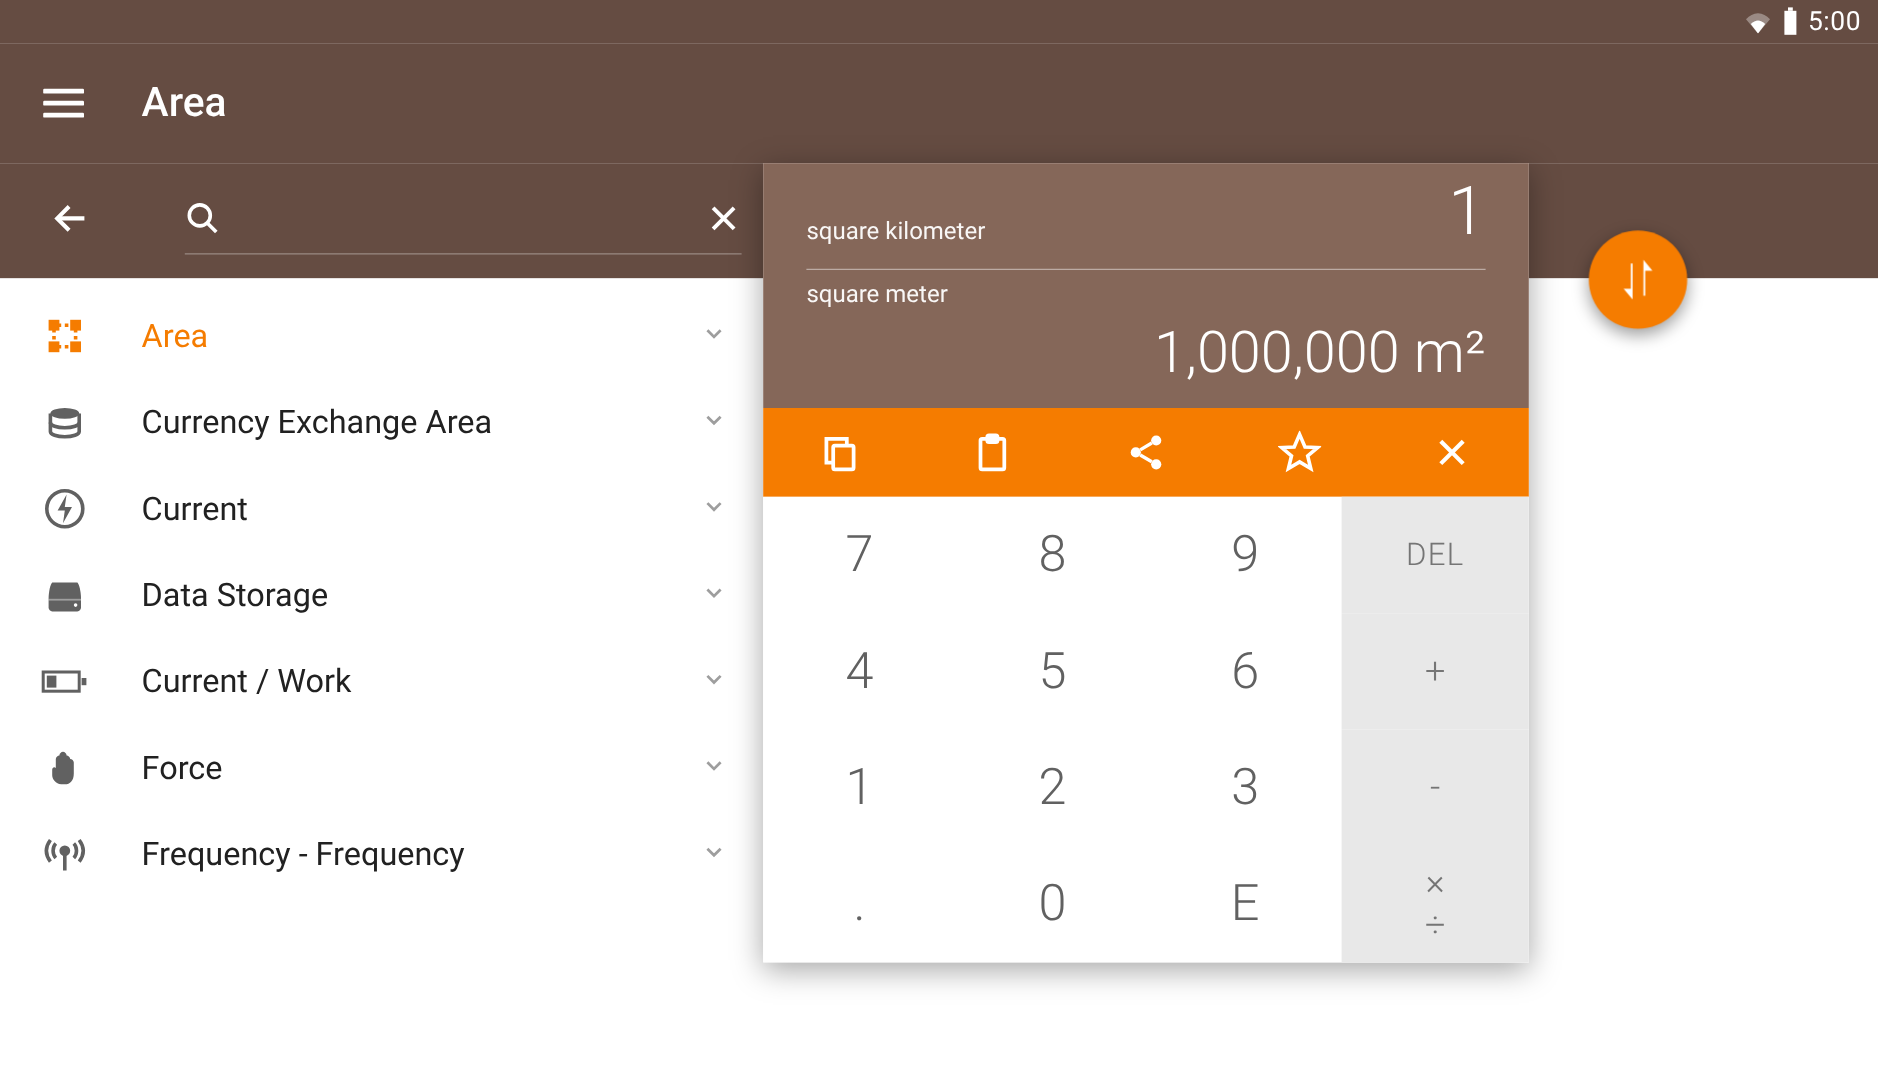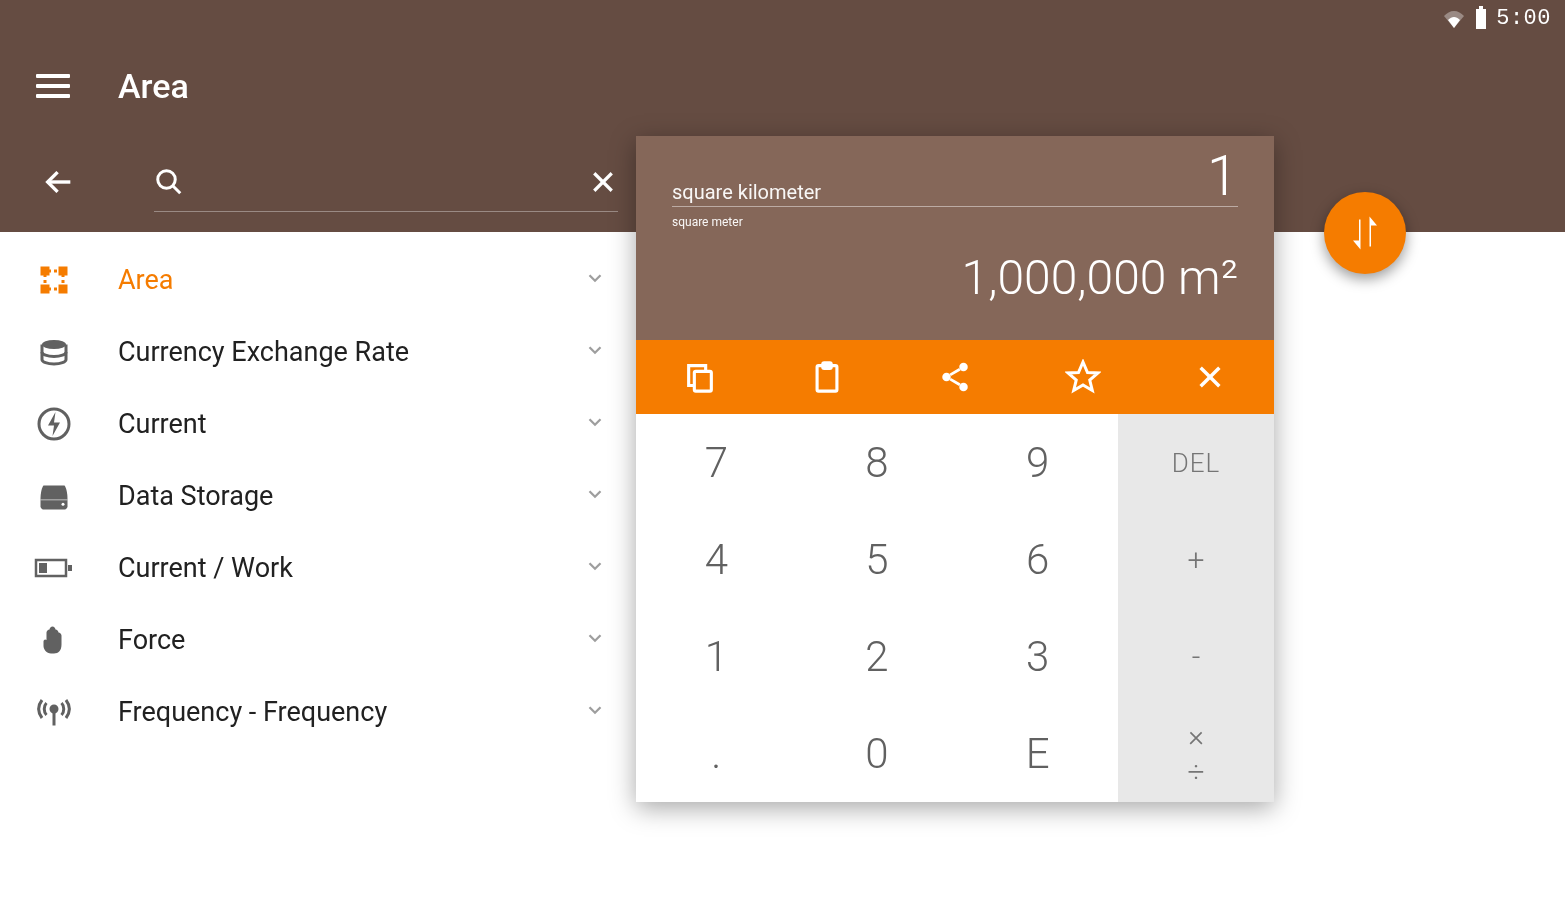--- a/index.html
+++ b/index.html
@@ -8,21 +8,21 @@
   .statusbar {
     height: 36px;
     background: #654c42;
     display: flex;
     justify-content: flex-end;
     align-items: center;
     padding-right: 14px;
     gap: 8px;
     color: #fff;
   }
-  .statusbar .time { font-size: 22px; font-weight: 400; letter-spacing: 0.5px; font-family: Liberation Mono, monospace; }
+  .statusbar .time { font-size: 22px; font-weight: 400; letter-spacing: 0.5px; }
   .statusbar svg { display: block; }
 
   .appbar {
     height: 100px;
     background: #654c42;
     display: flex;
     align-items: center;
     padding-left: 36px;
     gap: 48px;
     color: #fff;
@@ -106,25 +106,25 @@
     z-index: 5;
   }
   .panel-head {
     background: #856759;
     height: 204px;
     padding: 12px 36px 16px 36px;
     color: #fff;
     display: flex;
     flex-direction: column;
   }
-  .panel-head .row1 { display:flex; align-items:flex-end; border-bottom:1px solid rgba(255,255,255,0.45); padding-bottom:2px; }
+  .panel-head .row1 { display:flex; align-items:flex-end; border-bottom:1px solid rgba(255,255,255,0.45); padding-bottom:20px; }
   .panel-head .row1 .from-unit { font-size:20px; color: rgba(255,255,255,0.95); flex:1; }
   .panel-head .row1 .from-val { font-size:56px; font-weight:300; line-height:1; }
-  .panel-head .to-unit { font-size:12px; color: rgba(255,255,255,0.95); margin-top:8px; }
-  .panel-head .to-val { font-size:48px; font-weight:300; text-align:right; margin-top:20px; }
+  .panel-head .to-unit { font-size:20px; color: rgba(255,255,255,0.95); margin-top:8px; }
+  .panel-head .to-val { font-size:48px; font-weight:300; text-align:right; margin-top:8px; }
 
   .panel-actions {
     height: 74px;
     background: #f57c00;
     display: flex;
     align-items: center;
     justify-content: space-around;
     color: #fff;
   }
   .panel-actions .act { width:40px; height:40px; display:flex; align-items:center; justify-content:center; cursor:pointer; }
@@ -231,21 +231,21 @@
           </svg></span>
     </div>
     <div class="cat-row">
       <span class="cat-icon">
         <svg width="36" height="36" viewBox="0 0 24 24" fill="currentColor">
             <ellipse cx="12" cy="7" rx="8" ry="3"></ellipse>
             <path d="M4 7 V12 C4 13.7 7.6 15 12 15 C16.4 15 20 13.7 20 12 V7" fill="none" stroke="currentColor" stroke-width="2"></path>
             <path d="M4 12 V17 C4 18.7 7.6 20 12 20 C16.4 20 20 18.7 20 17 V12" fill="none" stroke="currentColor" stroke-width="2"></path>
           </svg>
       </span>
-      <span class="cat-label">Currency Exchange Rate</span>
+      <span class="cat-label">Currency Exchange Area</span>
       <span class="chev"><svg width="22" height="22" viewBox="0 0 24 24" fill="none" stroke="currentColor" stroke-width="2.5">
             <path d="M6 9 L12 15 L18 9"></path>
           </svg></span>
     </div>
     <div class="cat-row">
       <span class="cat-icon">
         <svg width="36" height="36" viewBox="0 0 24 24" fill="none" stroke="currentColor" stroke-width="2">
             <circle cx="12" cy="12" r="10"></circle>
             <path d="M13 4 L8 13 H12 L11 20 L16 11 H12 Z" fill="currentColor" stroke="none"></path>
           </svg>

